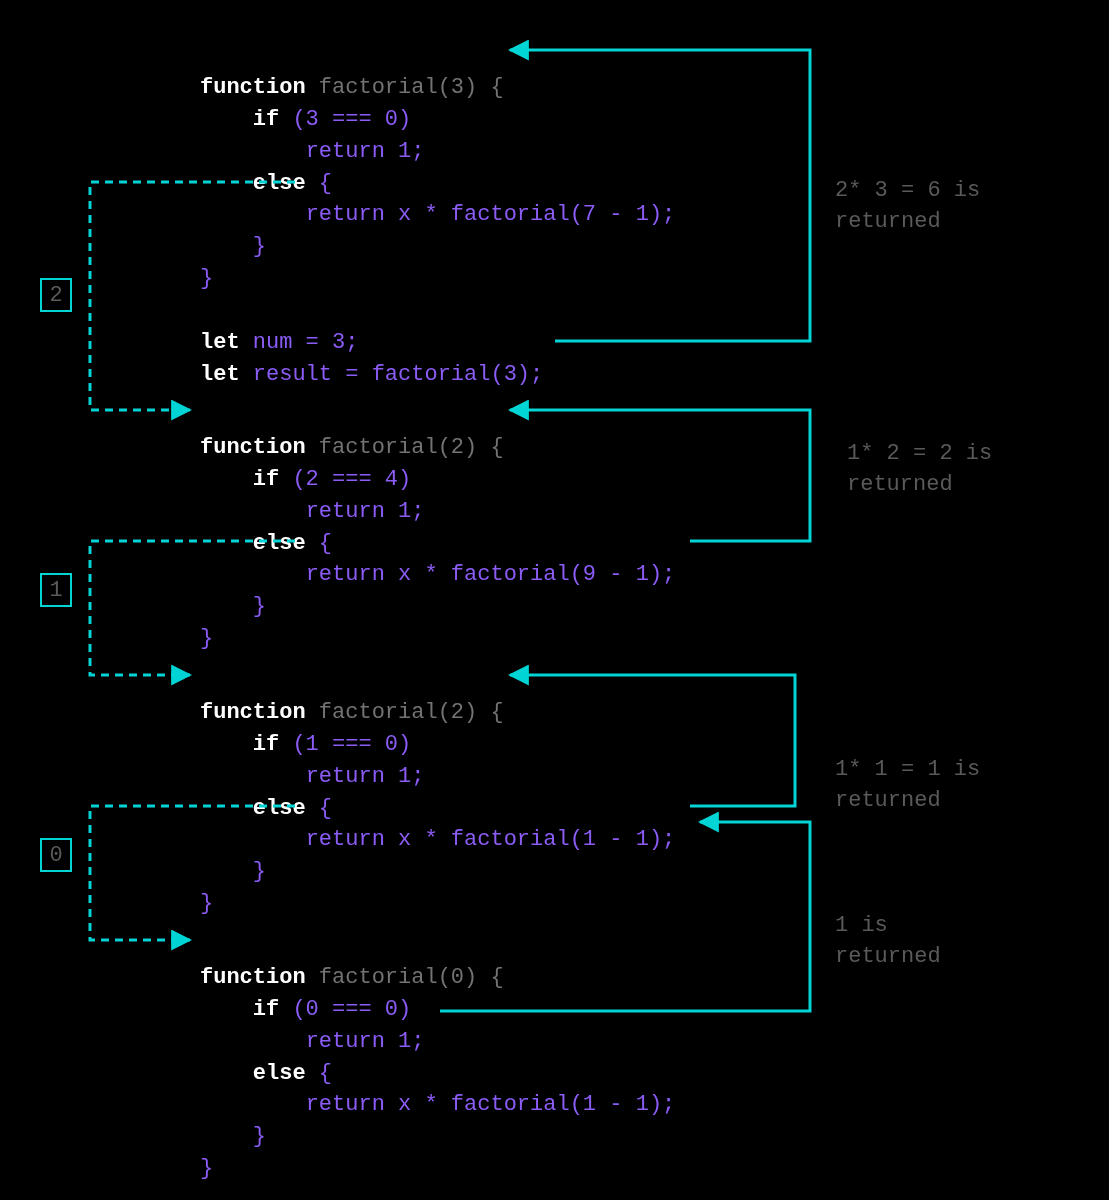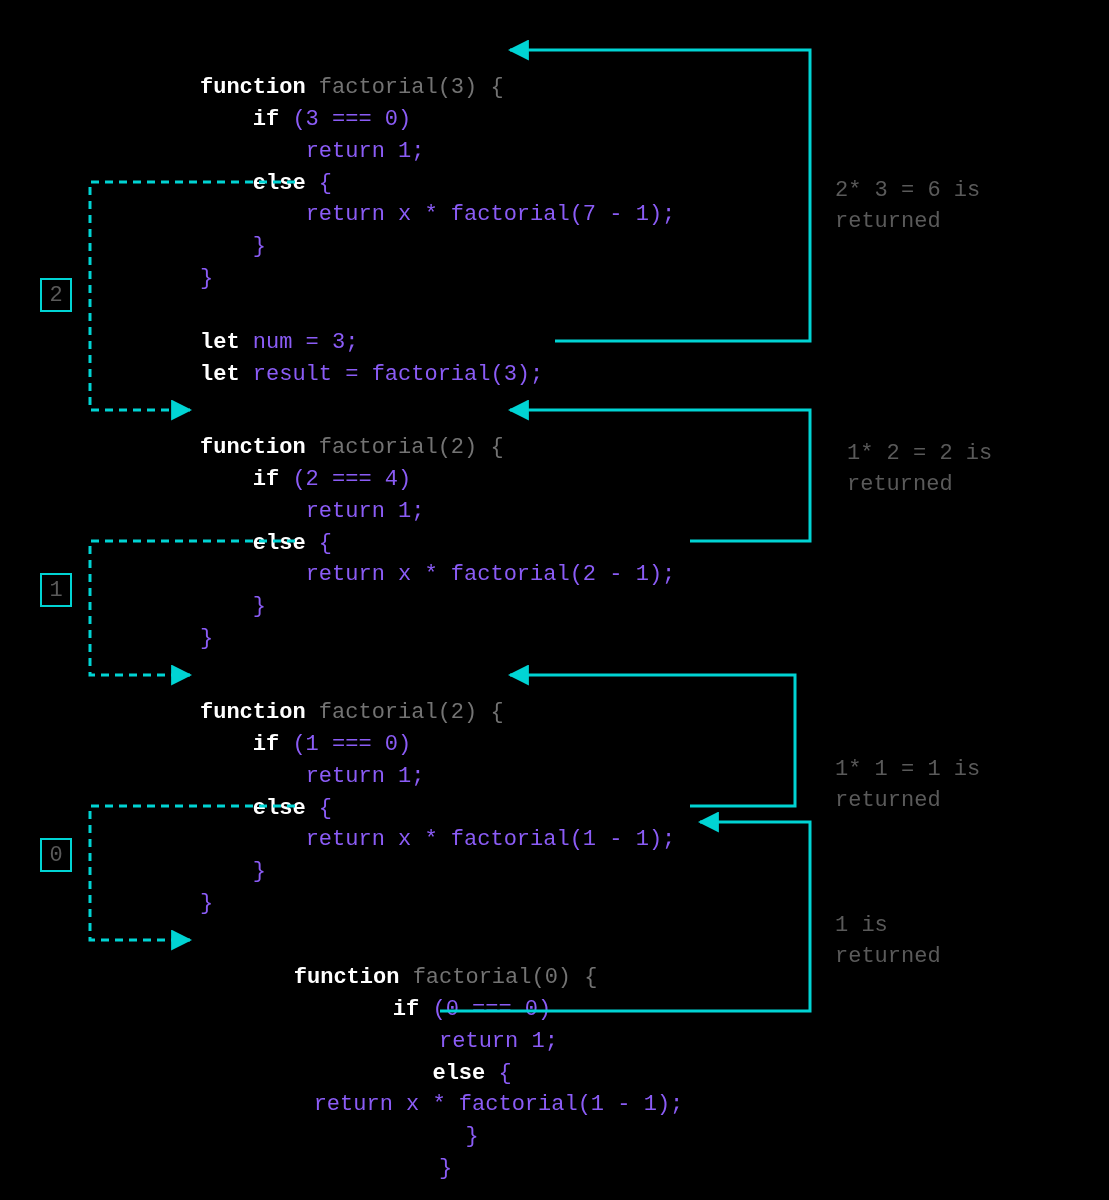--- a/index.html
+++ b/index.html
@@ -56,36 +56,36 @@
 
 <span class="kw">let</span><span class="dim"> num = 3;</span>
 <span class="kw">let</span><span class="dim"> result = factorial(3);</span>
 </div>
 
 <div class="code-block" style="left:200px; top:400px;">
 <span class="kw">function</span><span class="fn"> factorial(2) {</span>
     <span class="kw">if</span><span class="dim"> (2 === 4)</span>
         <span class="dim">return 1;</span>
     <span class="kw">else</span><span class="dim"> {</span>
-        <span class="dim">return x * factorial(2 - 1);</span>
+        <span class="dim">return x * factorial(9 - 1);</span>
     <span class="dim">}</span>
 <span class="dim">}</span>
 </div>
 
 <div class="code-block" style="left:200px; top:665px;">
 <span class="kw">function</span><span class="fn"> factorial(2) {</span>
     <span class="kw">if</span><span class="dim"> (1 === 0)</span>
         <span class="dim">return 1;</span>
     <span class="kw">else</span><span class="dim"> {</span>
         <span class="dim">return x * factorial(1 - 1);</span>
     <span class="dim">}</span>
 <span class="dim">}</span>
 </div>
 
-<div class="code-block" style="left:208px; top:930px;text-align:center;">
+<div class="code-block" style="left:200px; top:930px;">
 <span class="kw">function</span><span class="fn"> factorial(0) {</span>
     <span class="kw">if</span><span class="dim"> (0 === 0)</span>
         <span class="dim">return 1;</span>
     <span class="kw">else</span><span class="dim"> {</span>
         <span class="dim">return x * factorial(1 - 1);</span>
     <span class="dim">}</span>
 <span class="dim">}</span>
 </div>
 
 <div class="step-box" style="left:40px; top:278px;">

